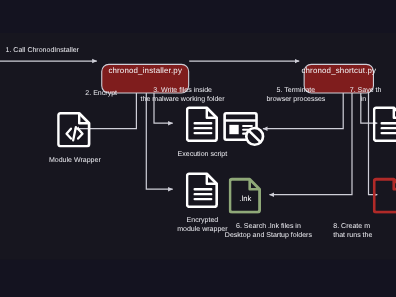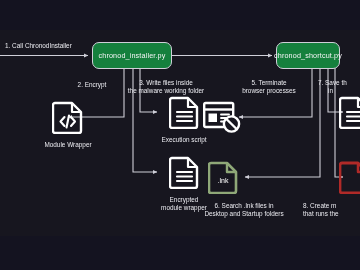--- a/index.html
+++ b/index.html
@@ -29,25 +29,25 @@
     width: 360px; height: 270px;
     z-index: 1;
   }
 
   
   .proc {
     position: absolute;
     z-index: 3;
     border: 1.3px solid #cfcfd8;
     border-radius: 7px;
-    background: #15803d;
+    background: #7f1d1d;
     display: flex;
-    align-items: center;
     justify-content: center;
     box-sizing: border-box;
+    margin-top: 16px;
   }
   .proc span {
     font-size: 7.2px;
     letter-spacing: .15px;
     color: #f4f4f6;
     white-space: nowrap;
   }
 
   
   .elabel {

